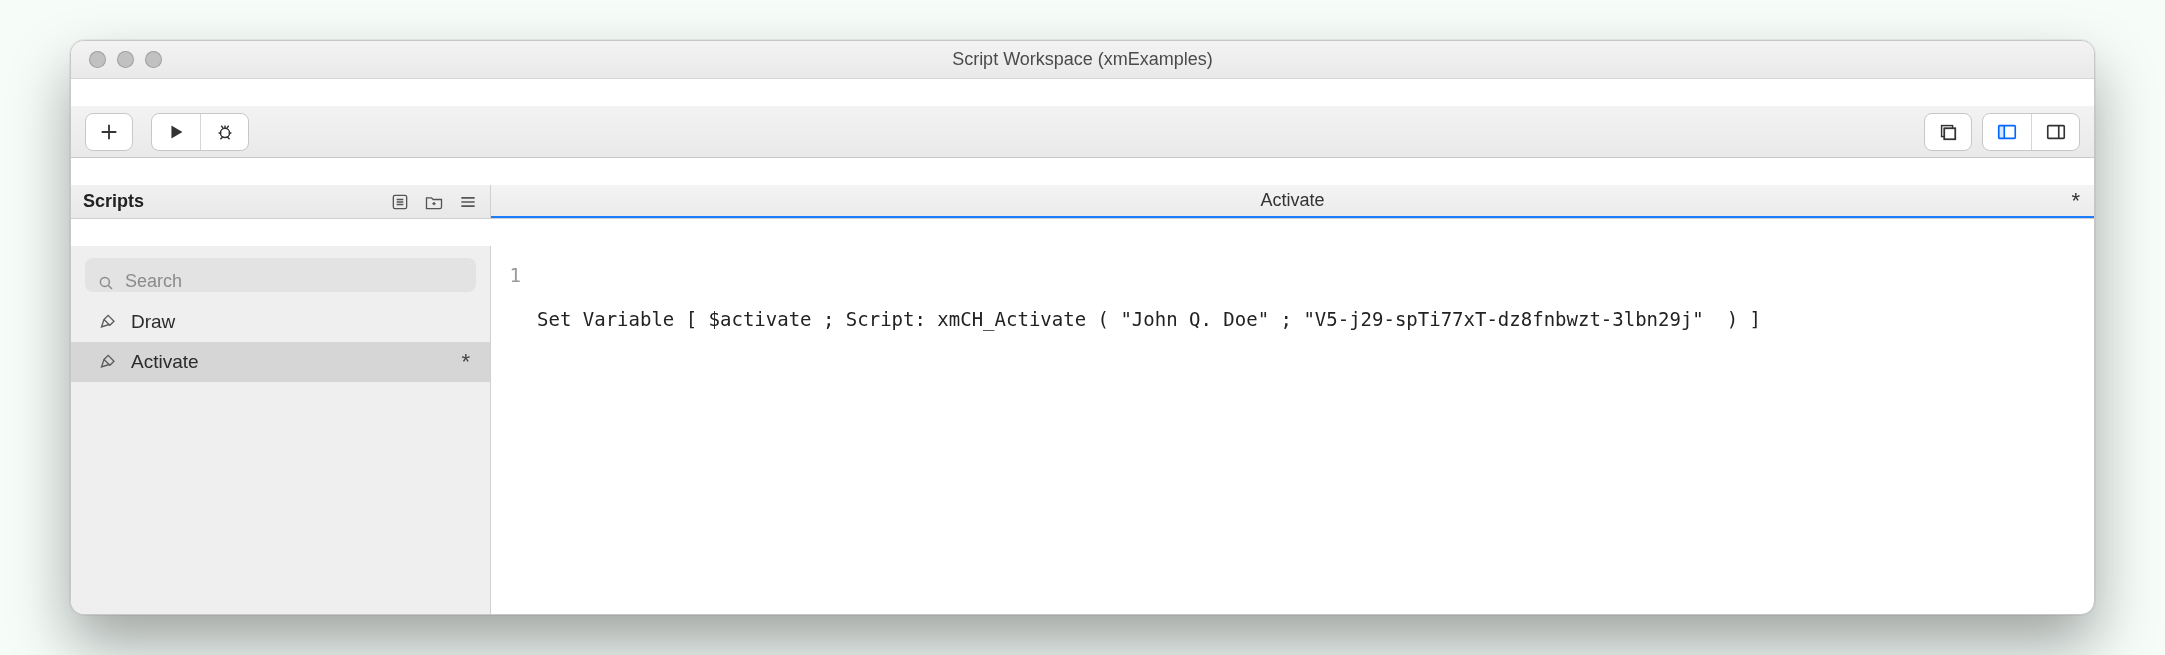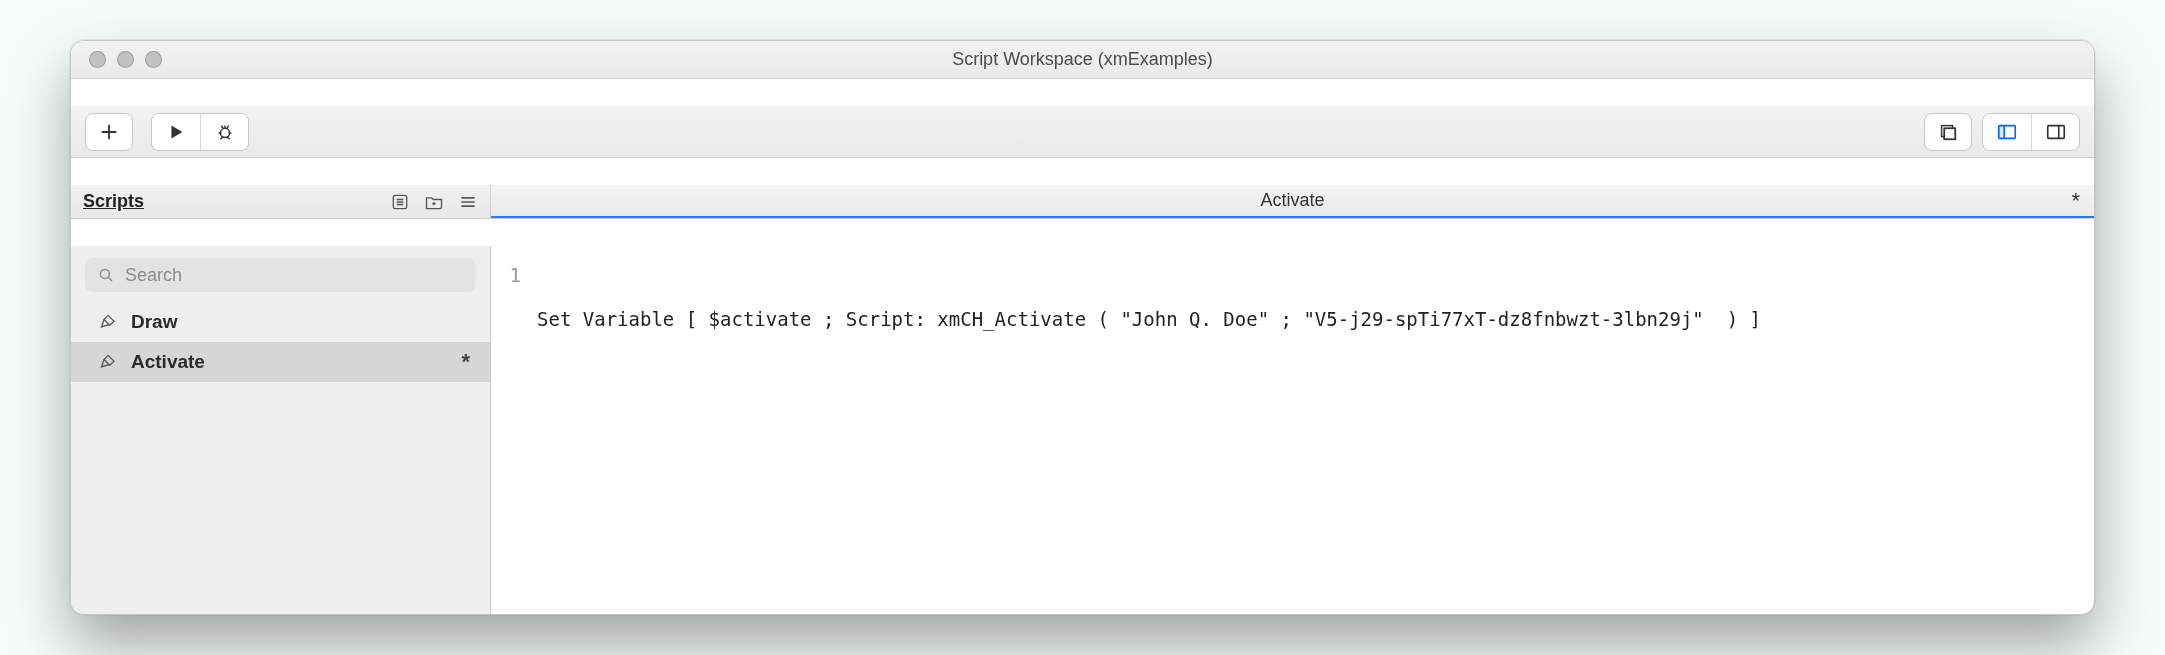--- a/index.html
+++ b/index.html
@@ -62,51 +62,50 @@
   svg { display:block; }
   
   .header-strip {
     height:34px; display:flex;
     border-bottom:1px solid #cfcfcf;
   }
   .header-strip .left {
     width:420px; background:linear-gradient(#f1f1f1,#e8e8e8);
     border-right:1px solid #cfcfcf;
     display:flex; align-items:center; padding:0 12px;
-    font-size:18px; font-weight:600; color:#222;text-decoration:underline;
+    font-size:18px; font-weight:600; color:#222;
   }
   .header-strip .left .tools { margin-left:auto; display:flex; gap:14px; color:#555;}
   .header-strip .right {
     flex:1; background:linear-gradient(#f4f4f4,#ebebeb);
     display:flex; align-items:center; justify-content:center;
     position:relative; font-size:18px; color:#333;
     border-bottom:2px solid #1e7cff;
   }
   .header-strip .right .mod {
     position:absolute; right:14px; font-size:22px; color:#333;
   }
   
   .body { flex:1; display:flex; min-height:0; }
   .sidebar {
     width:420px; background:#efefef; border-right:1px solid #cfcfcf;
     display:flex; flex-direction:column;
   }
   .searchwrap { padding:12px 14px 8px; }
   .search {
     height:34px; background:#e3e3e3; border-radius:8px;
-    display:flex; align-items:center; padding:0 12px;
+    display:flex; align-items:flex-end; padding:0 12px;
     color:#8b8b8b; font-size:18px;
   }
   .search svg { margin-right:10px; }
   .list { margin-top:2px; }
   .item {
     height:40px; display:flex; align-items:center;
     padding:0 18px 0 28px; font-size:19px; color:#2b2b2b;
     position:relative;
-    font-weight:bold;
   }
   .item .icon { margin-right:12px; color:#5b5b5b; }
   .item.selected { background:#d6d6d6; }
   .item .mod { position:absolute; right:20px; color:#444; font-size:22px; }
   
   .editor { flex:1; display:flex; font-family: ui-monospace, Menlo, Consolas, monospace; font-size:19px; }
   .gutter { width:40px; text-align:right; padding:18px 10px 0 0; color:#9a9a9a; background:#ffffff; }
   .code  { flex:1; padding:18px 16px 0 6px; color:#222; white-space:pre; overflow:auto; }
   .mini-icon { width:22px; height:22px; }
   .tool-icon { width:20px; height:20px; }

